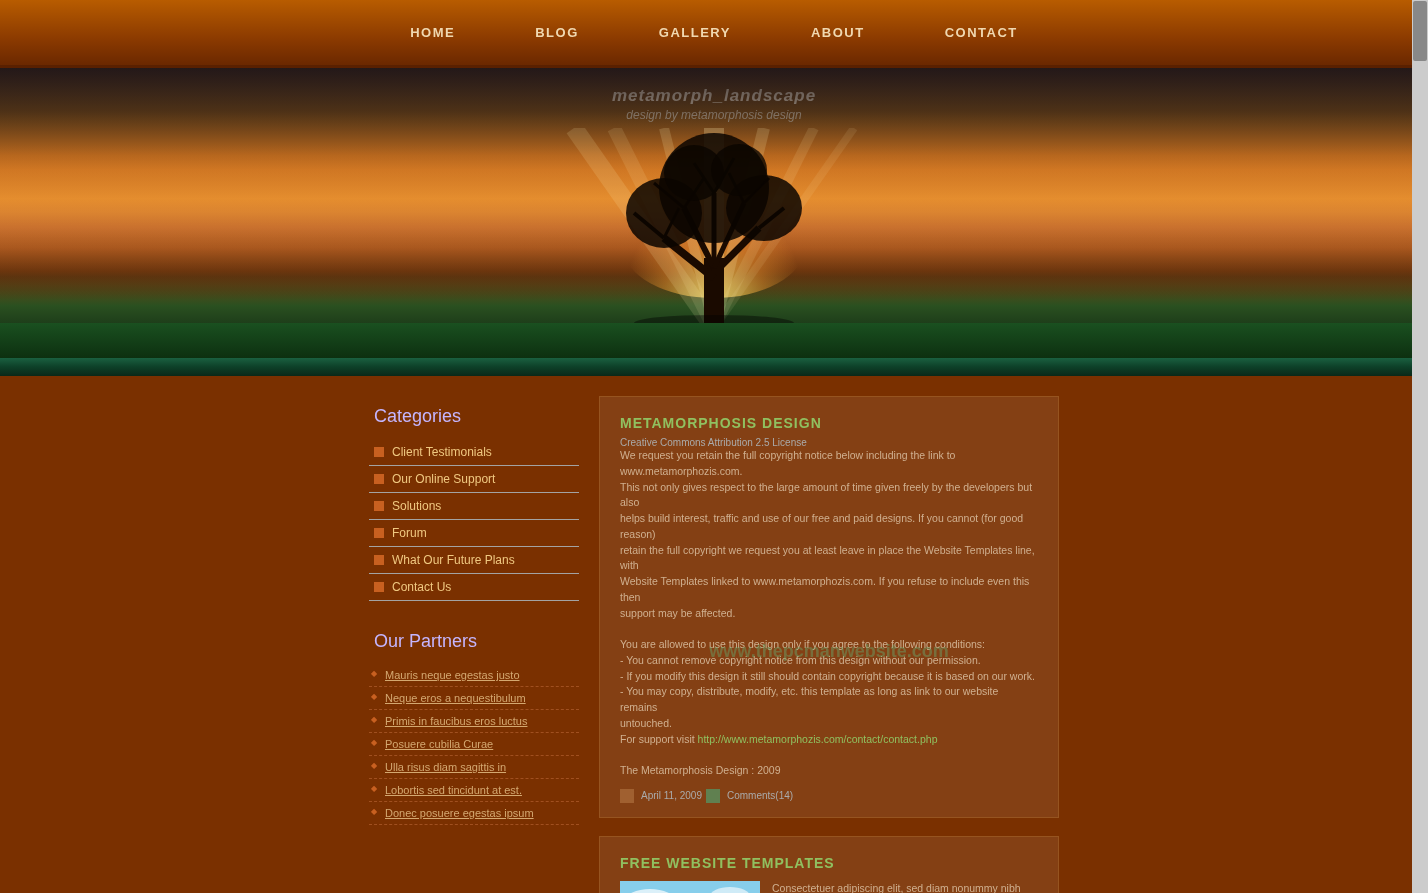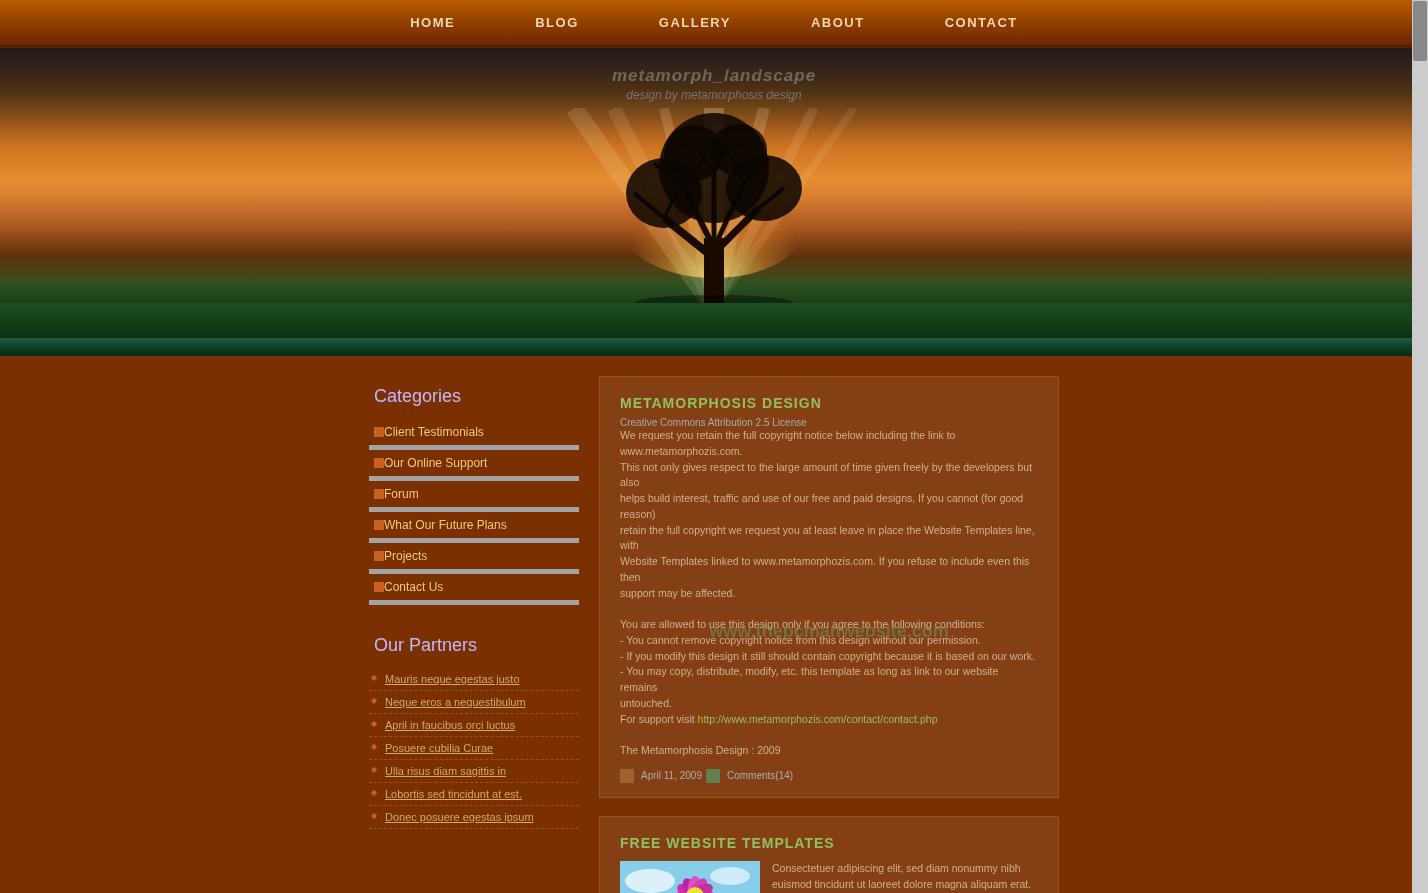--- a/index.html
+++ b/index.html
@@ -2,21 +2,21 @@
 <html><head>
   <meta charset="utf-8">
   <style>
     * { margin: 0; padding: 0; box-sizing: border-box; }
     body { font-family: Arial, sans-serif; background: #7a3300; min-width: 1428px; }
 
     
     #nav-bar {
       background: linear-gradient(180deg, #b85c00 0%, #8b3a00 60%, #6b2800 100%);
       border-bottom: 3px solid #5a2000;
-      height: 48px;
+      height: 68px;
       display: flex;
       align-items: center;
       justify-content: center;
     }
     #nav-bar nav {
       display: flex;
       gap: 80px;
     }
     #nav-bar nav a {
       color: #f0d8b0;
@@ -134,25 +134,25 @@
       color: #c4b5fd;
       font-size: 18px;
       margin-bottom: 12px;
       padding-left: 5px;
     }
     .sidebar-list {
       list-style: none;
       margin-bottom: 30px;
     }
     .sidebar-list li {
-      border-bottom: 5px solid #a3a3a3;
+      border-bottom: 1px solid #a3a3a3;
       padding: 6px 0 6px 5px;
       display: flex;
       align-items: center;
-      gap: 0;
+      gap: 8px;
     }
     .sidebar-list li a {
       color: #f0c880;
       text-decoration: none;
       font-size: 12px;
     }
     .sidebar-bullet {
       width: 10px;
       height: 10px;
       background: #c86020;
@@ -391,46 +391,46 @@
       <li>
         <span class="sidebar-bullet"></span>
         <a>Client Testimonials</a>
       </li>
       <li>
         <span class="sidebar-bullet"></span>
         <a>Our Online Support</a>
       </li>
       <li>
         <span class="sidebar-bullet"></span>
+        <a>Solutions</a>
+      </li>
+      <li>
+        <span class="sidebar-bullet"></span>
         <a>Forum</a>
       </li>
       <li>
         <span class="sidebar-bullet"></span>
         <a>What Our Future Plans</a>
       </li>
       <li>
         <span class="sidebar-bullet"></span>
-        <a>Projects</a>
-      </li>
-      <li>
-        <span class="sidebar-bullet"></span>
         <a>Contact Us</a>
       </li>
     </ul>
 
     <div class="sidebar-section-title">Our Partners</div>
     <ul class="partner-list">
       <li>
         <a>Mauris neque egestas justo</a>
       </li>
       <li>
         <a>Neque eros a nequestibulum</a>
       </li>
       <li>
-        <a>April in faucibus orci luctus</a>
+        <a>Primis in faucibus eros luctus</a>
       </li>
       <li>
         <a>Posuere cubilia Curae</a>
       </li>
       <li>
         <a>Ulla risus diam sagittis in</a>
       </li>
       <li>
         <a>Lobortis sed tincidunt at est.</a>
       </li>

